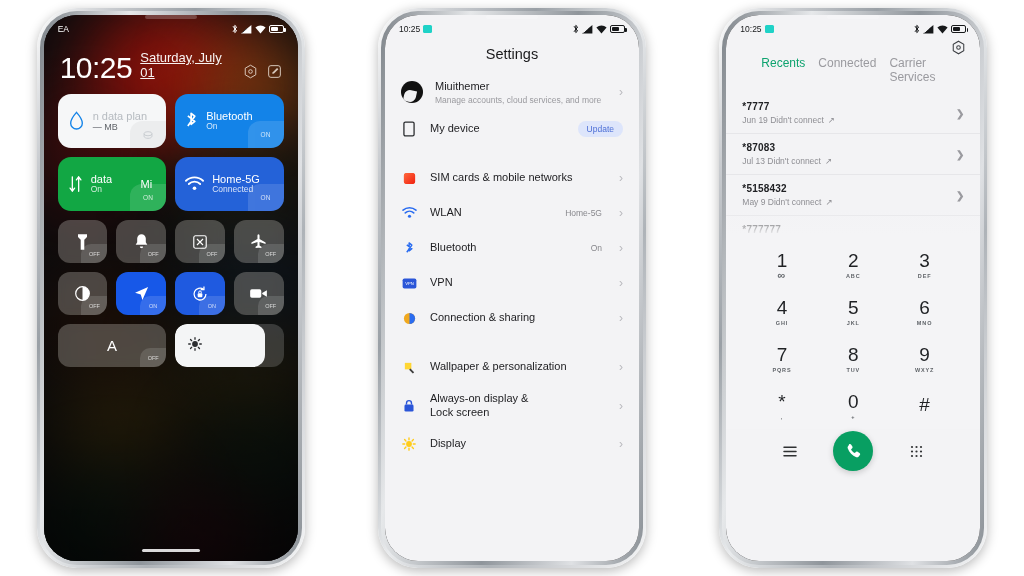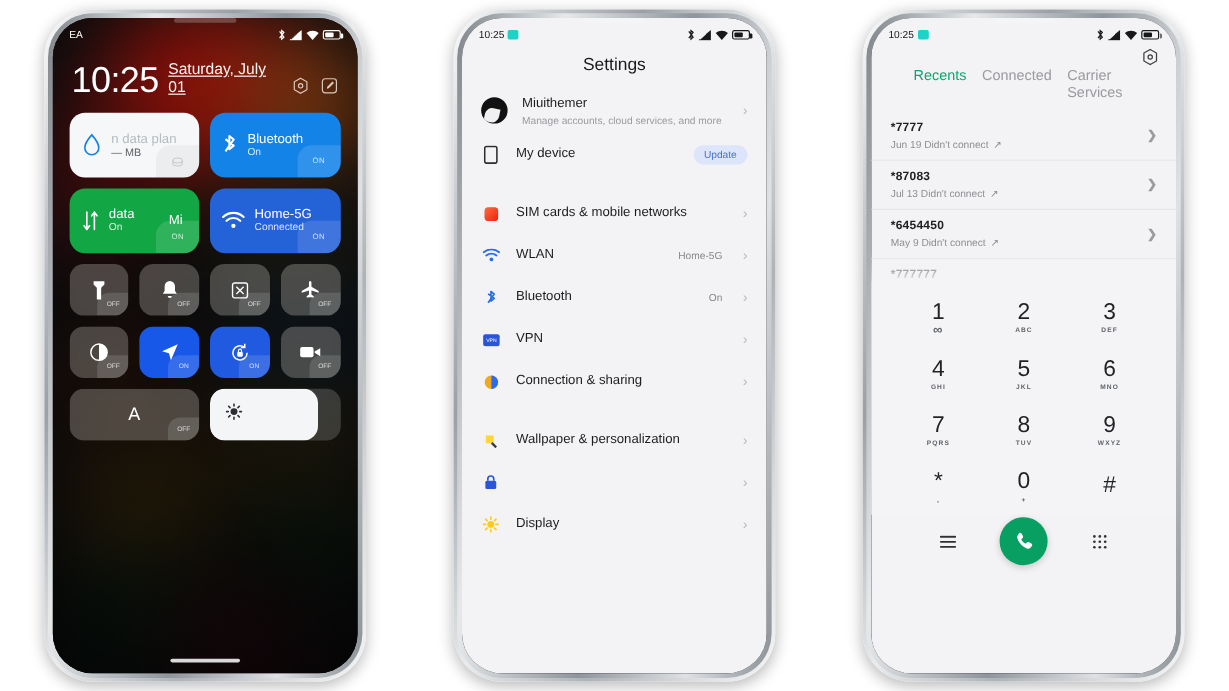--- a/index.html
+++ b/index.html
@@ -514,20 +514,21 @@
             <span class="chev">›</span>
           </div>
 
           <div class="set-row">
             <span class="set-ico">
               <svg width="12" height="14" viewBox="0 0 13 15">
                   <rect x="1.6" y="6" width="9.8" height="7.4" rx="1.4" fill="#2a55d8"></rect>
                   <path d="M3.8 6V4.4a2.7 2.7 0 0 1 5.4 0V6" fill="none" stroke="#2a55d8" stroke-width="1.5"></path>
                 </svg>
             </span>
+            <span class="set-label" style="max-width:120px">Always-on display &amp; Lock screen</span>
             <span class="chev">›</span>
           </div>
 
           <div class="set-row">
             <span class="set-ico">
               <svg width="14" height="14" viewBox="0 0 15 15">
                   <circle cx="7.5" cy="7.5" r="3.1" fill="#ffcc1a"></circle>
                   <g stroke="#ffcc1a" stroke-width="1.5" stroke-linecap="round">
                     <path d="M7.5 .9v2M7.5 12.1v2M.9 7.5h2M12.1 7.5h2M2.8 2.8l1.4 1.4M10.8 10.8l1.4 1.4M12.2 2.8l-1.4 1.4M4.2 10.8l-1.4 1.4"></path>
                   </g>
@@ -601,21 +602,21 @@
               <div class="call-num">*87083</div>
               <div class="call-meta">
                   <span>Jul 13 Didn't connect</span>
                   <span>↗</span>
                 </div>
             </span>
             <span class="call-chev">❯</span>
           </div>
           <div class="call-row">
             <span>
-              <div class="call-num">*6454450</div>
+              <div class="call-num">*5158432</div>
               <div class="call-meta">
                   <span>May 9 Didn't connect</span>
                   <span>↗</span>
                 </div>
             </span>
             <span class="call-chev">❯</span>
           </div>
           <div class="call-row" style="padding-bottom:0;border-bottom:none">
             <span class="call-num">*777777</span>
           </div>

